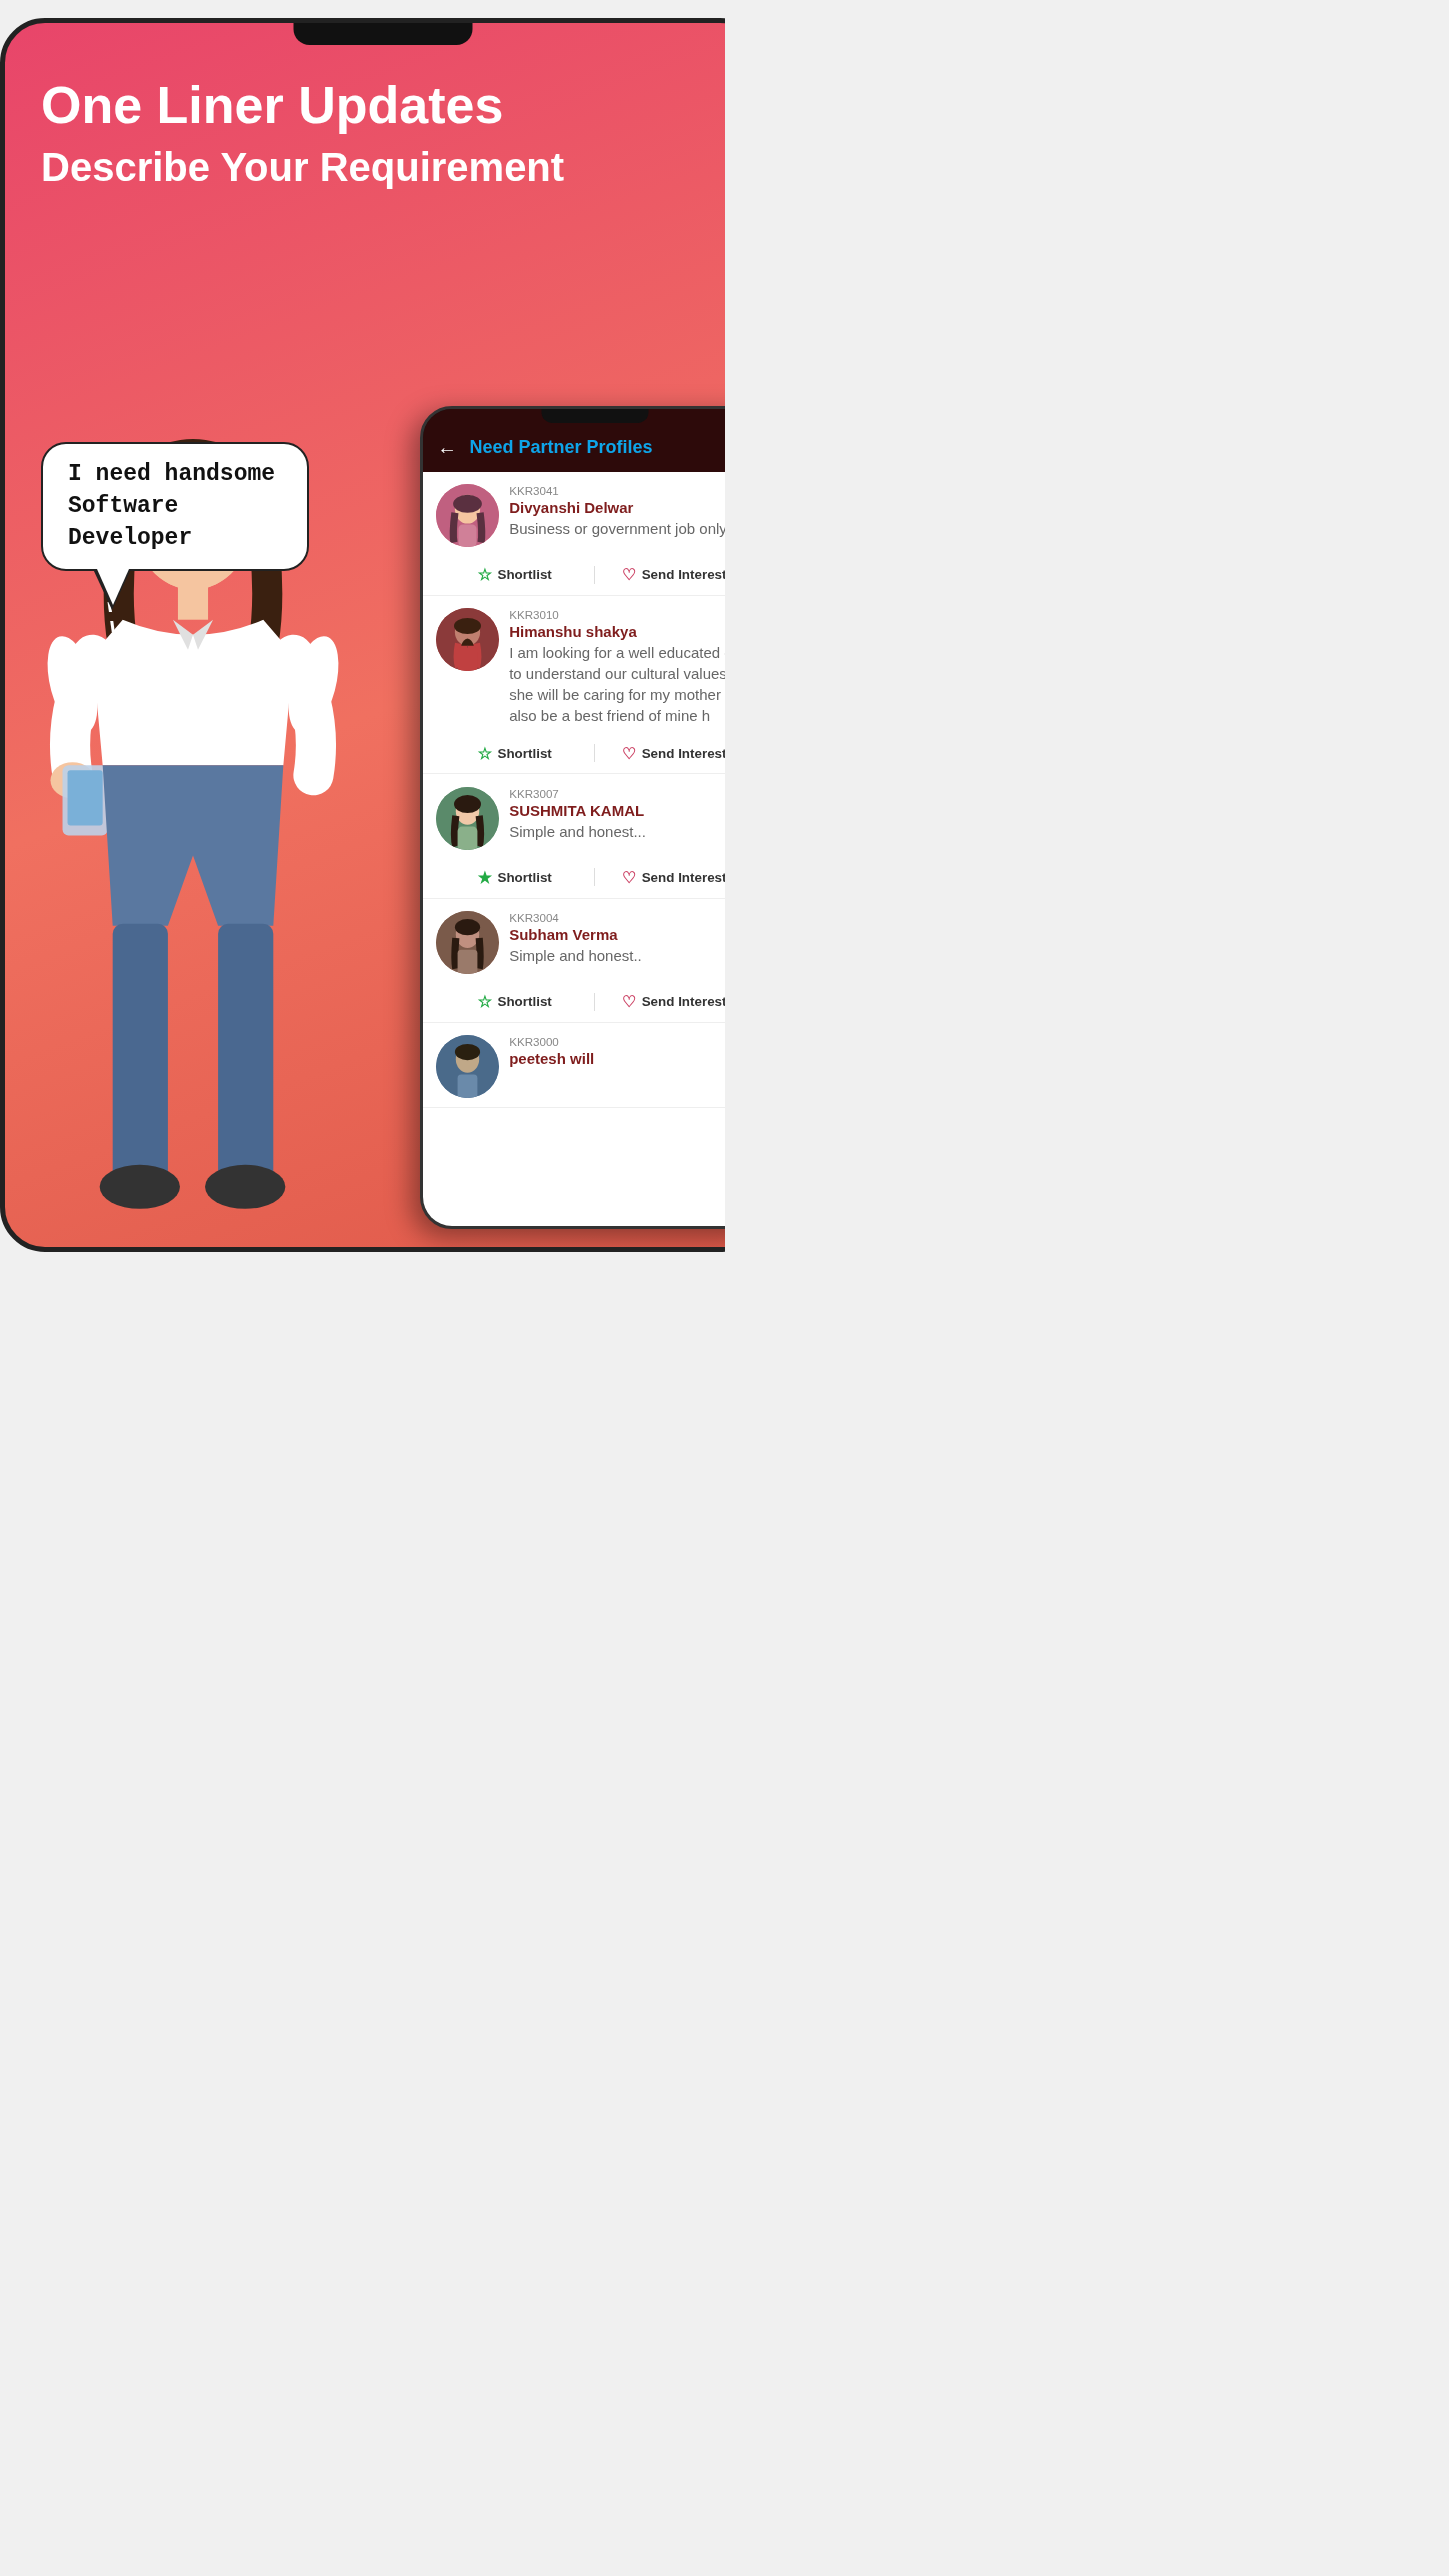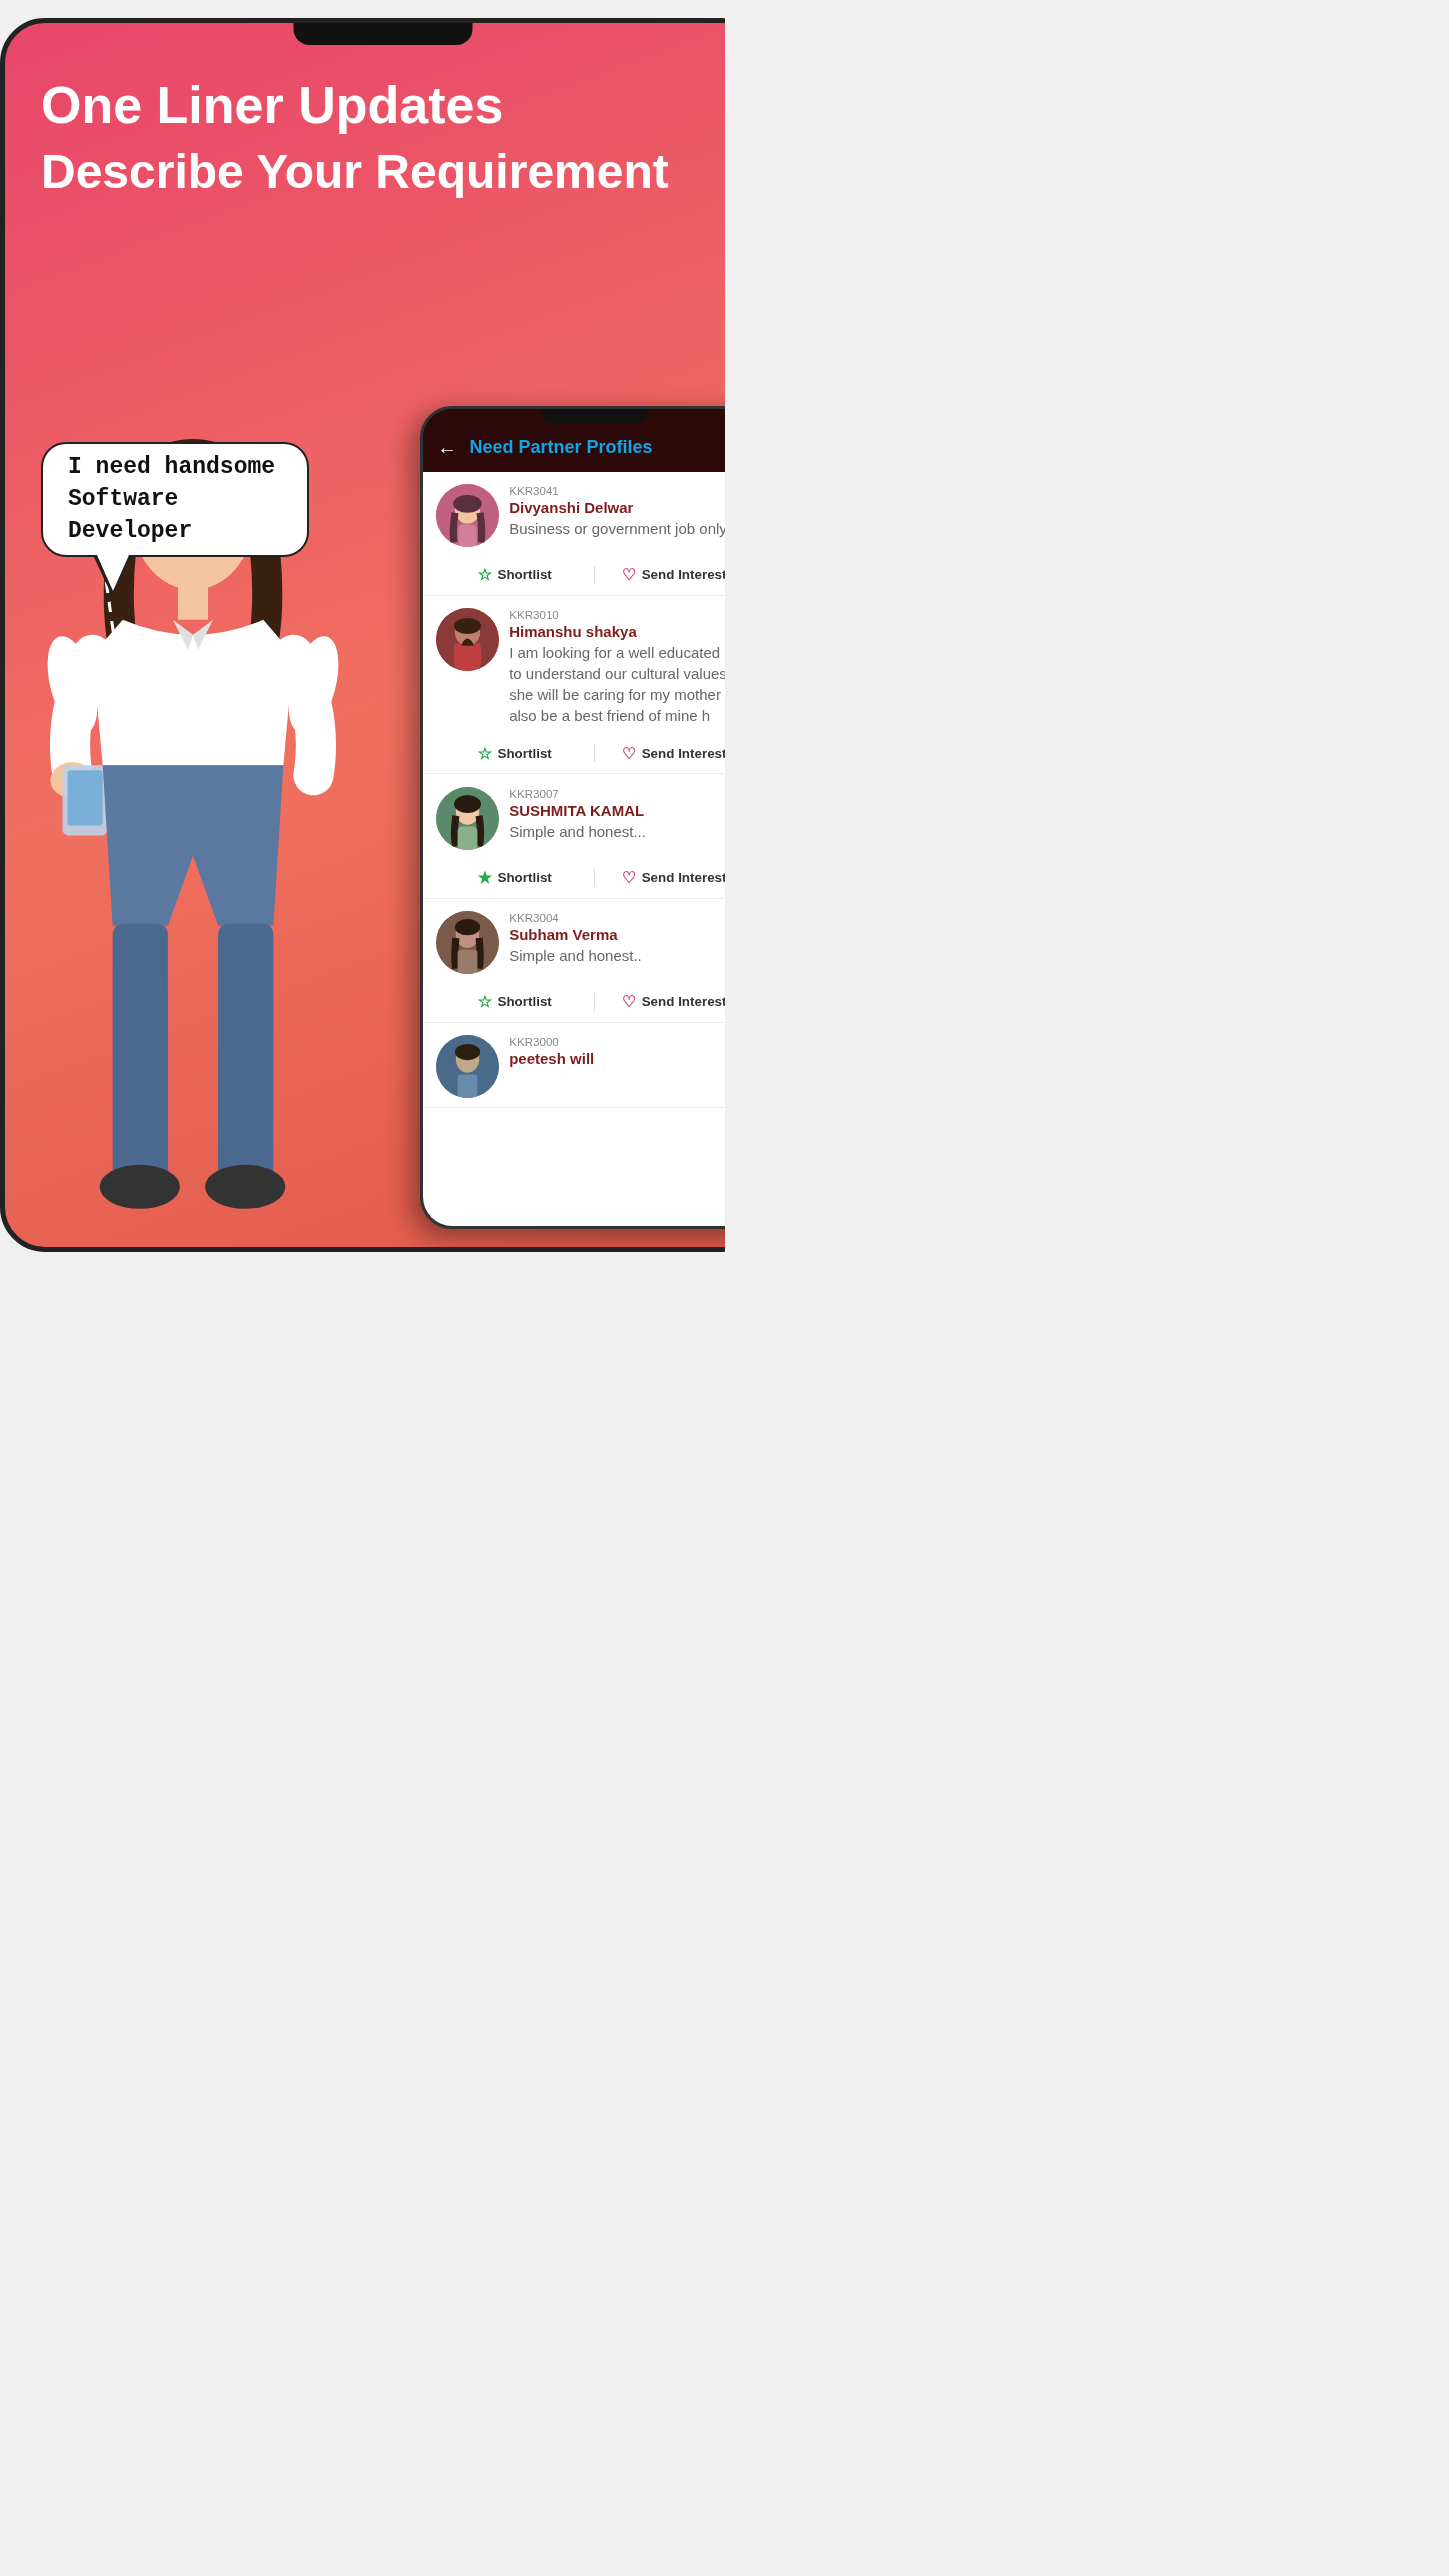--- a/index.html
+++ b/index.html
@@ -46,21 +46,21 @@
     .hero-title {
       color: #fff;
       font-size: 52px;
       font-weight: 800;
       line-height: 1.1;
       margin-bottom: 9px;
     }
 
     .hero-subtitle {
       color: #fff;
-      font-size: 48px;
+      font-size: 40px;
       font-weight: 700;
       line-height: 1.2;
     }
 
     
     .bottom-section {
       position: absolute;
       bottom: 0;
       left: 0;
       right: 0;
@@ -78,21 +78,21 @@
     }
 
     
     .speech-bubble {
       position: absolute;
       top: 54px;
       left: 36px;
       background: white;
       border-radius: 25px;
       border: 2.7px solid #222;
-      padding: 7px 25px;
+      padding: 14px 25px;
       width: 268px;
       z-index: 20;
     }
 
     .speech-bubble::after {
       content: '';
       position: absolute;
       bottom: -36px;
       left: 54px;
       width: 0;

